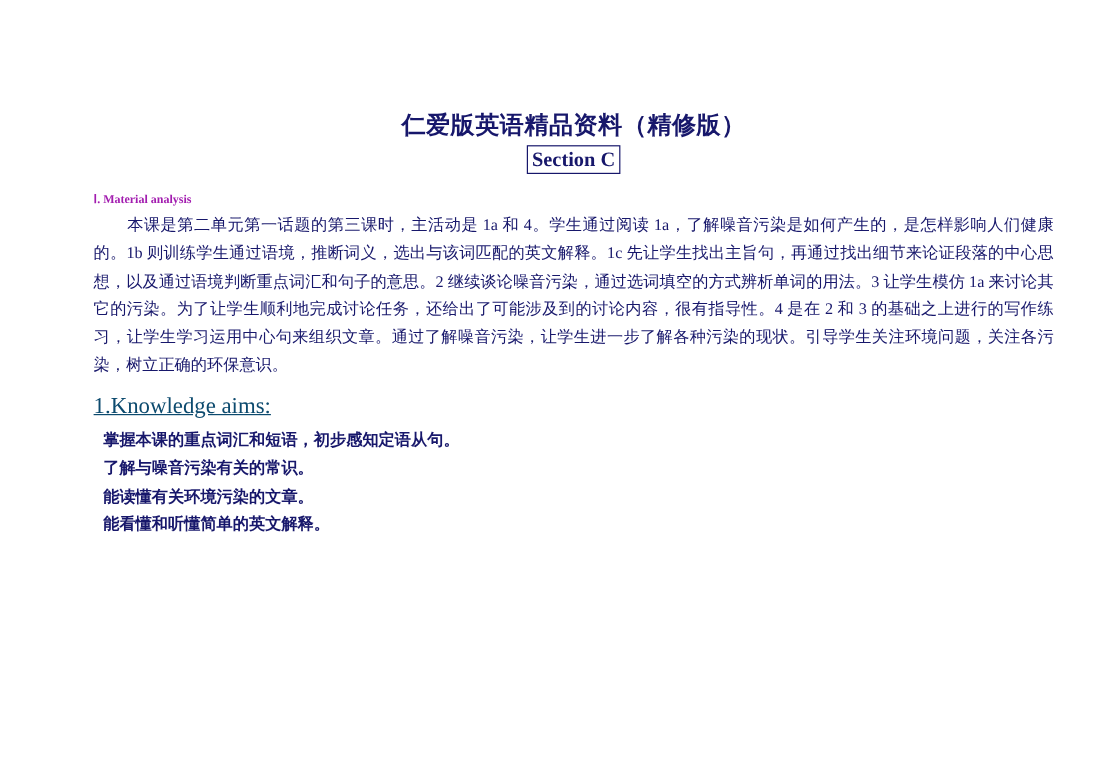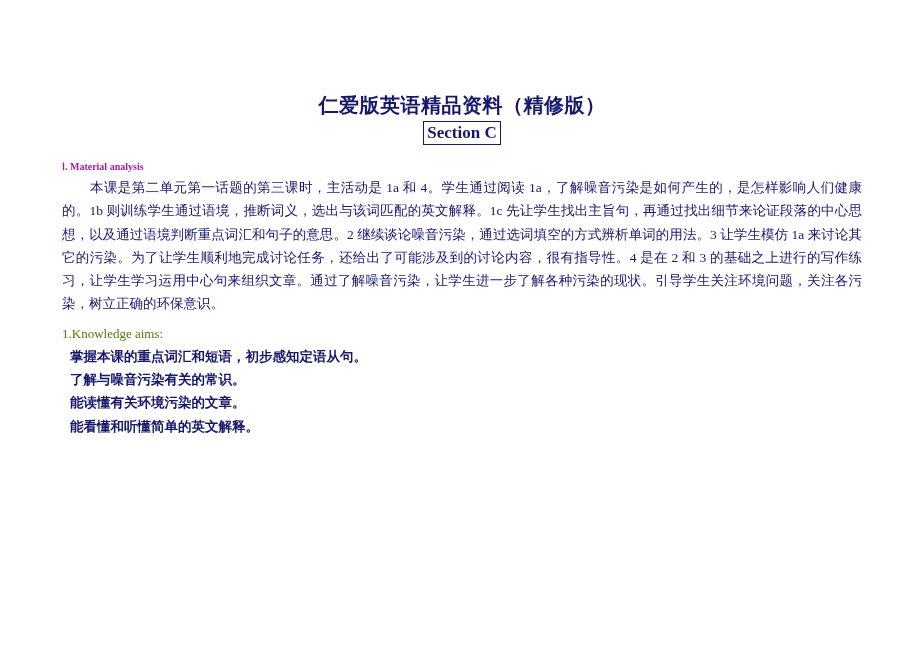--- a/index.html
+++ b/index.html
@@ -17,21 +17,21 @@
   }
   .page {
     position: absolute;
     left: 0; top: 0;
     width: 920px;
     height: 651px;
     background: #fff;
   }
   .content {
     position: absolute;
-    left: 62px;
+    left: 78px;
     top: 92px;
     width: 800px;
   }
   .doc-title {
     text-align: center;
     font-family: "Liberation Serif", serif;
     font-size: 20px;
     font-weight: bold;
     color: #17176b;
     letter-spacing: 0.5px;
@@ -65,24 +65,25 @@
     color: #17176b;
     line-height: 1.72;
     text-align: justify;
     text-justify: inter-ideograph;
     margin: 0 0 4px 0;
   }
   .para.indent {
     text-indent: 28px;
   }
   .sub-head {
-    font-size: 13px;
-    color: #4d7c0f;
+    font-size: 19px;
+    color: #0c4a6e;
     line-height: 1.72;
     margin: 0;
+    text-decoration: underline;
   }
   .bullet-line {
     font-size: 13.5px;
     color: #17176b;
     line-height: 1.72;
     margin: 0;
     padding-left: 8px;
     font-weight: bold;
   }
   .gap-sm { height: 3px; }

